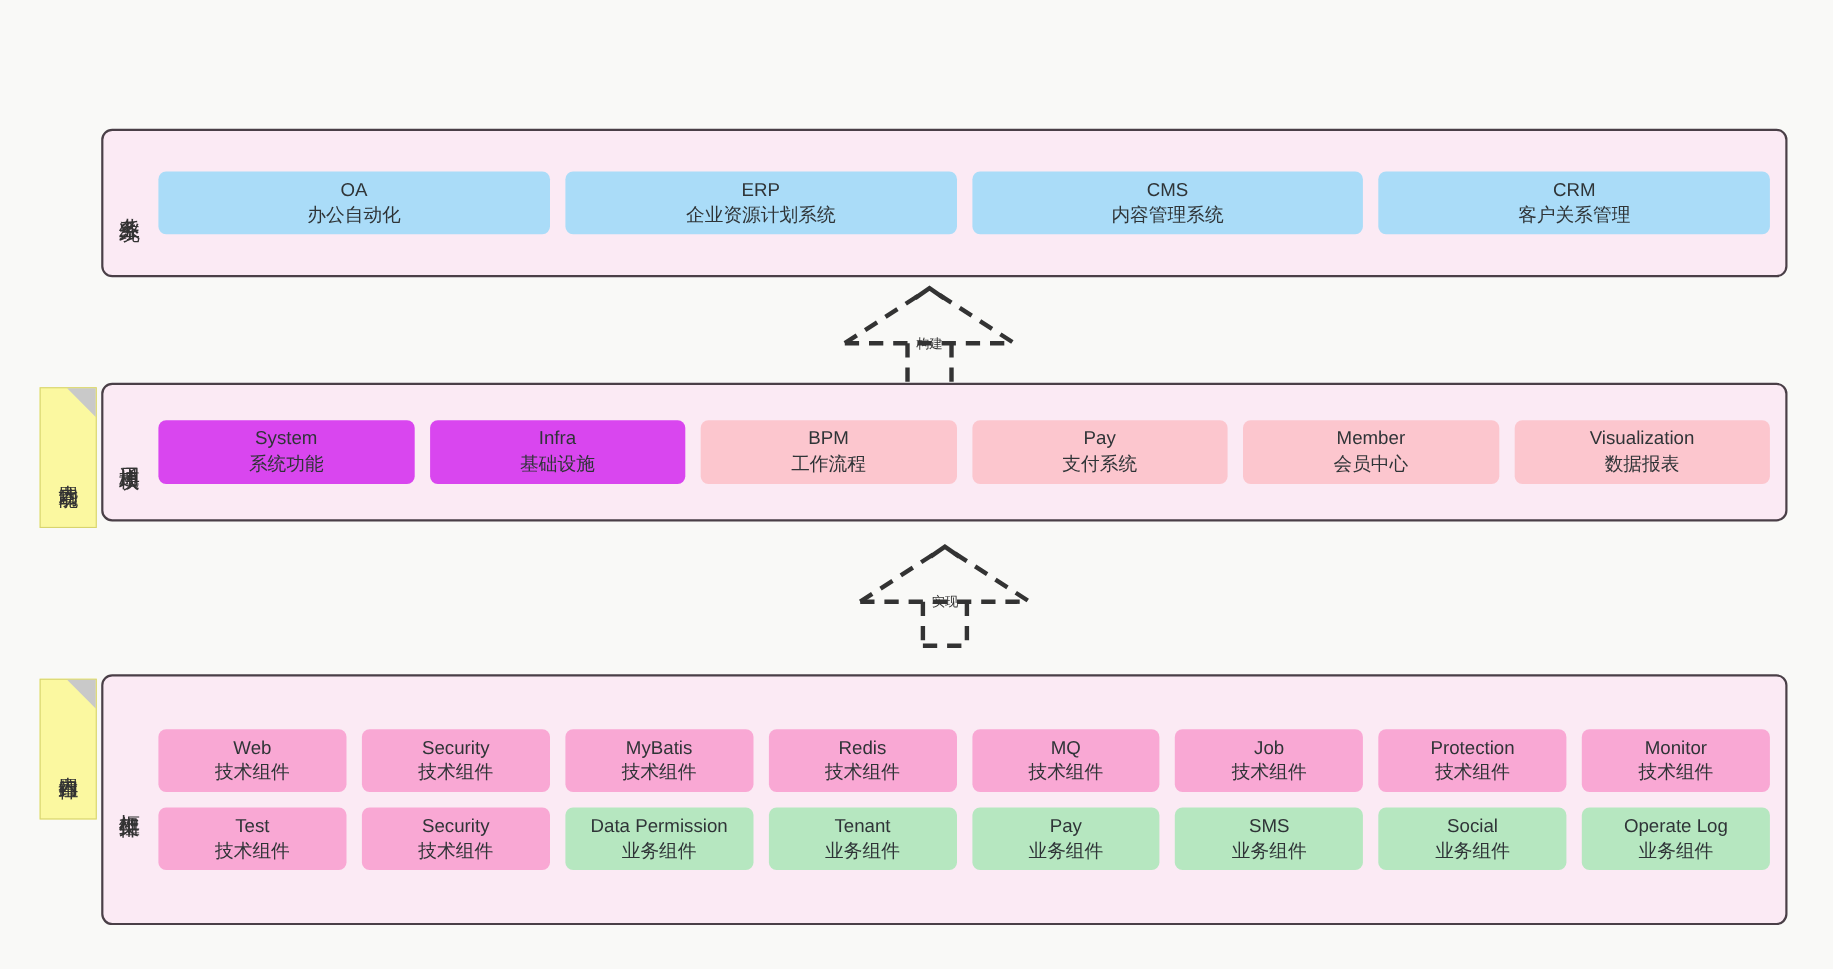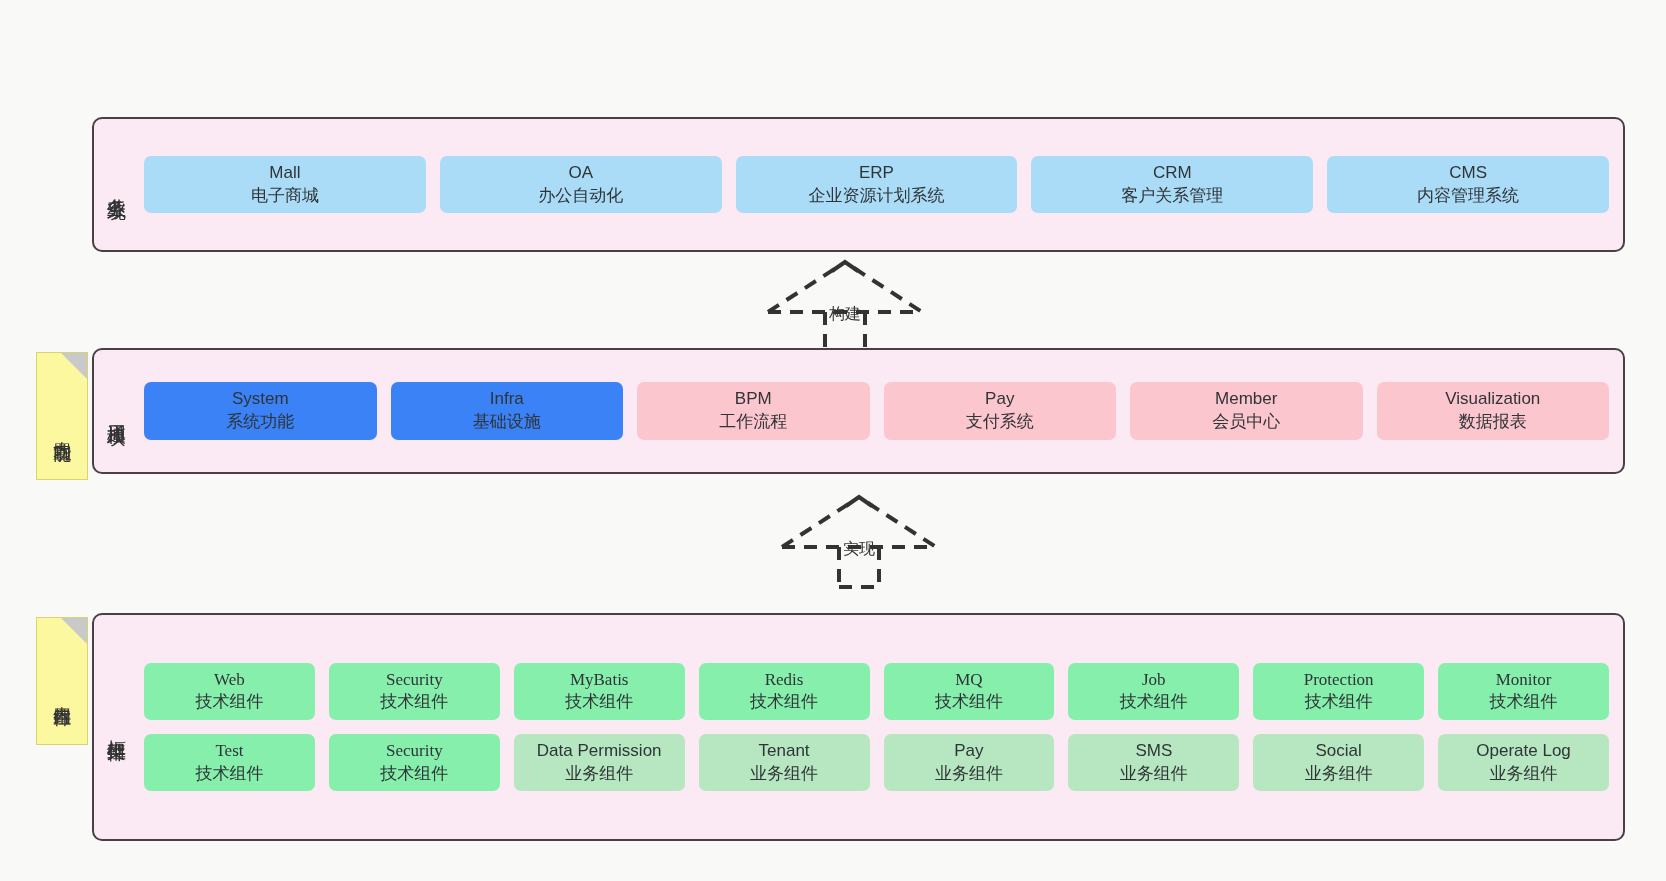--- a/index.html
+++ b/index.html
@@ -63,23 +63,23 @@
     color: #2f3437;
     font-size: 17px;
     line-height: 1.33;
     padding: 6px 4px;
   }
   .cell .t1 { white-space: normal; }
   .cell .t2 { white-space: normal; }
 
   
   .c-blue       { background: #aadcf8; }
-  .c-red        { background: #3b82f6; align-items: center; }
+  .c-red        { background: #d946ef; align-items: center; }
   .c-pink       { background: #fcc6ce; }
-  .c-green      { background: #86efac; font-family: Liberation Serif, serif; }
+  .c-green      { background: #f9a8d4; }
   .c-lightgreen { background: #b6e7c0; text-align: center; }
 
   
   .note {
     position: absolute;
     background: #fbf8a0;
     border: 1px solid #d8d46e;
     width: 52px;
     display: flex;
     align-items: center;
@@ -107,56 +107,52 @@
     position: absolute;
     width: 170px;
     height: 96px;
   }
   .arrow svg { display: block; overflow: visible; }
   .arrow-label {
     position: absolute;
     left: 50%;
     top: 46px;
     transform: translateX(-50%);
-    font-size: 16px;
+    font-size: 12px;
     color: #333;
     background: transparent;
     padding: 0 2px;
     white-space: nowrap;
   }
 </style>
 </head>
 <body>
 
 <div id="canvas">
 
   <div class="layer" id="layer-business" style="left:92px; top:117px; width:1533px; height:135px;">
     <div class="layer-title">业务系统</div>
     <div class="layer-body">
       <div class="row">
 
         <div class="cell c-blue">
-          <span class="t1">Mall</span>
-          <span class="t2">电子商城</span>
-        </div>
-        <div class="cell c-blue">
           <span class="t1">OA</span>
           <span class="t2">办公自动化</span>
         </div>
         <div class="cell c-blue">
           <span class="t1">ERP</span>
           <span class="t2">企业资源计划系统</span>
         </div>
         <div class="cell c-blue">
+          <span class="t1">CMS</span>
+          <span class="t2">内容管理系统</span>
+        </div>
+        <div class="cell c-blue">
           <span class="t1">CRM</span>
           <span class="t2">客户关系管理</span>
-        </div>
-        <div class="cell c-blue">
-          <span class="t1">CMS</span>
-          <span class="t2">内容管理系统</span>
         </div>
 
       </div>
     </div>
   </div>
 
   <div class="arrow" style="left:760px; top:258px;">
     <svg width="170" height="96" viewBox="0 0 170 96">
 
       <path d="M 8 54 L 76 10" fill="none" stroke="#333" stroke-width="4" stroke-dasharray="13 9" stroke-linecap="butt"></path>

